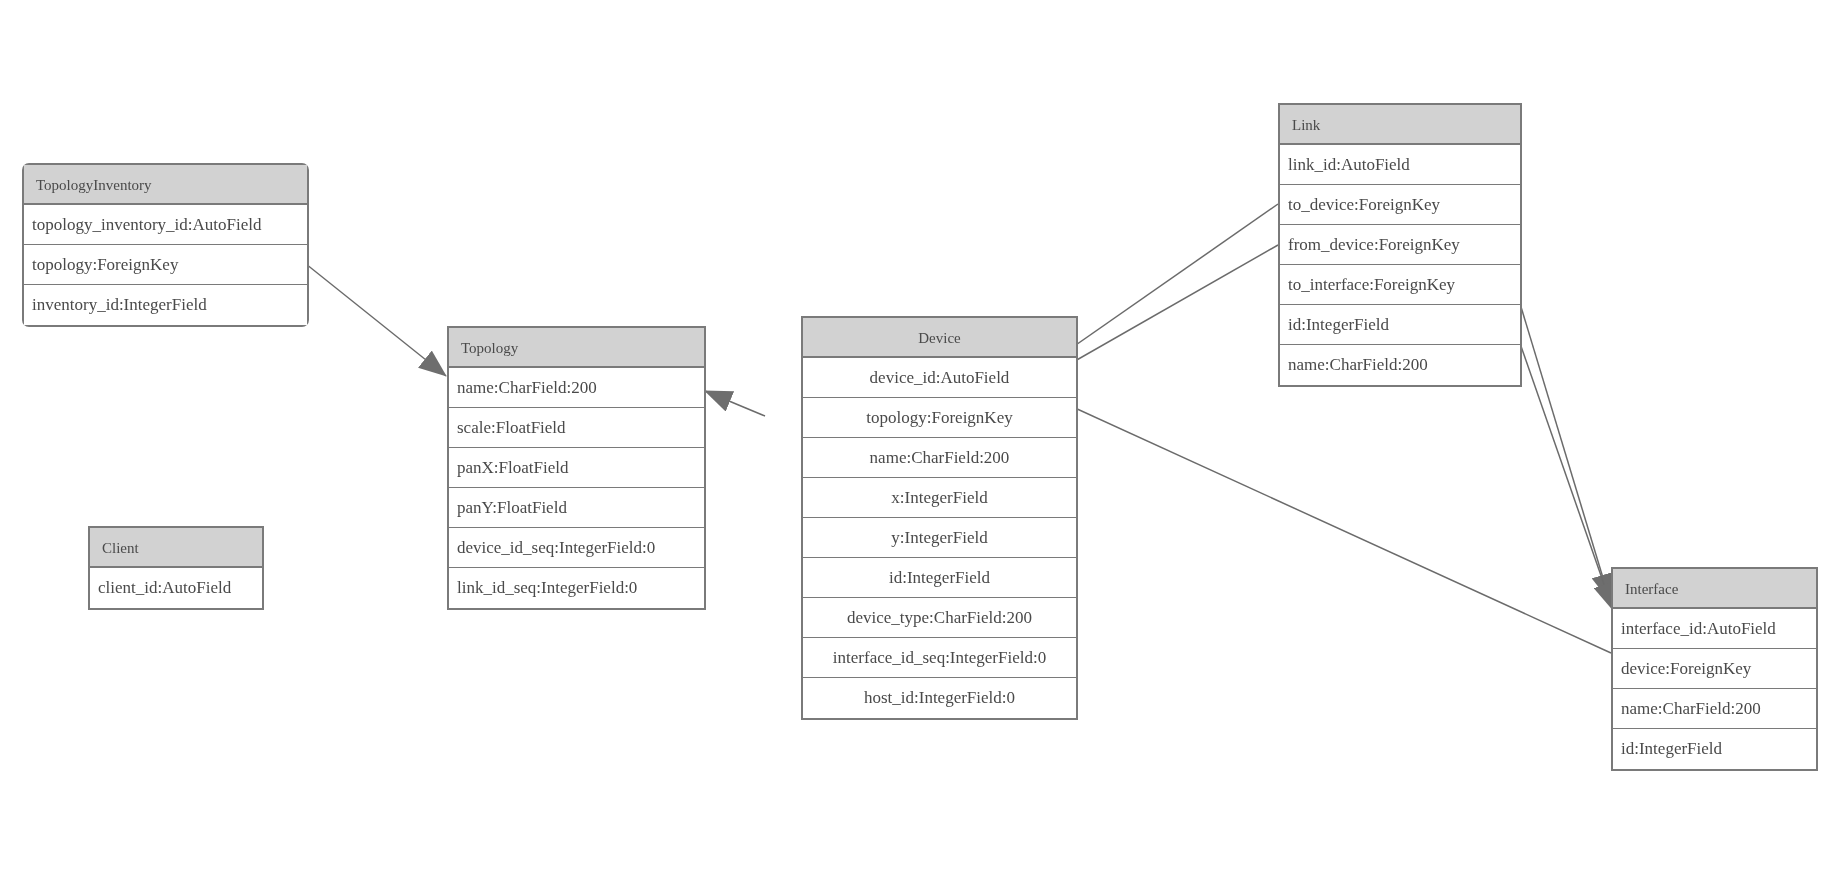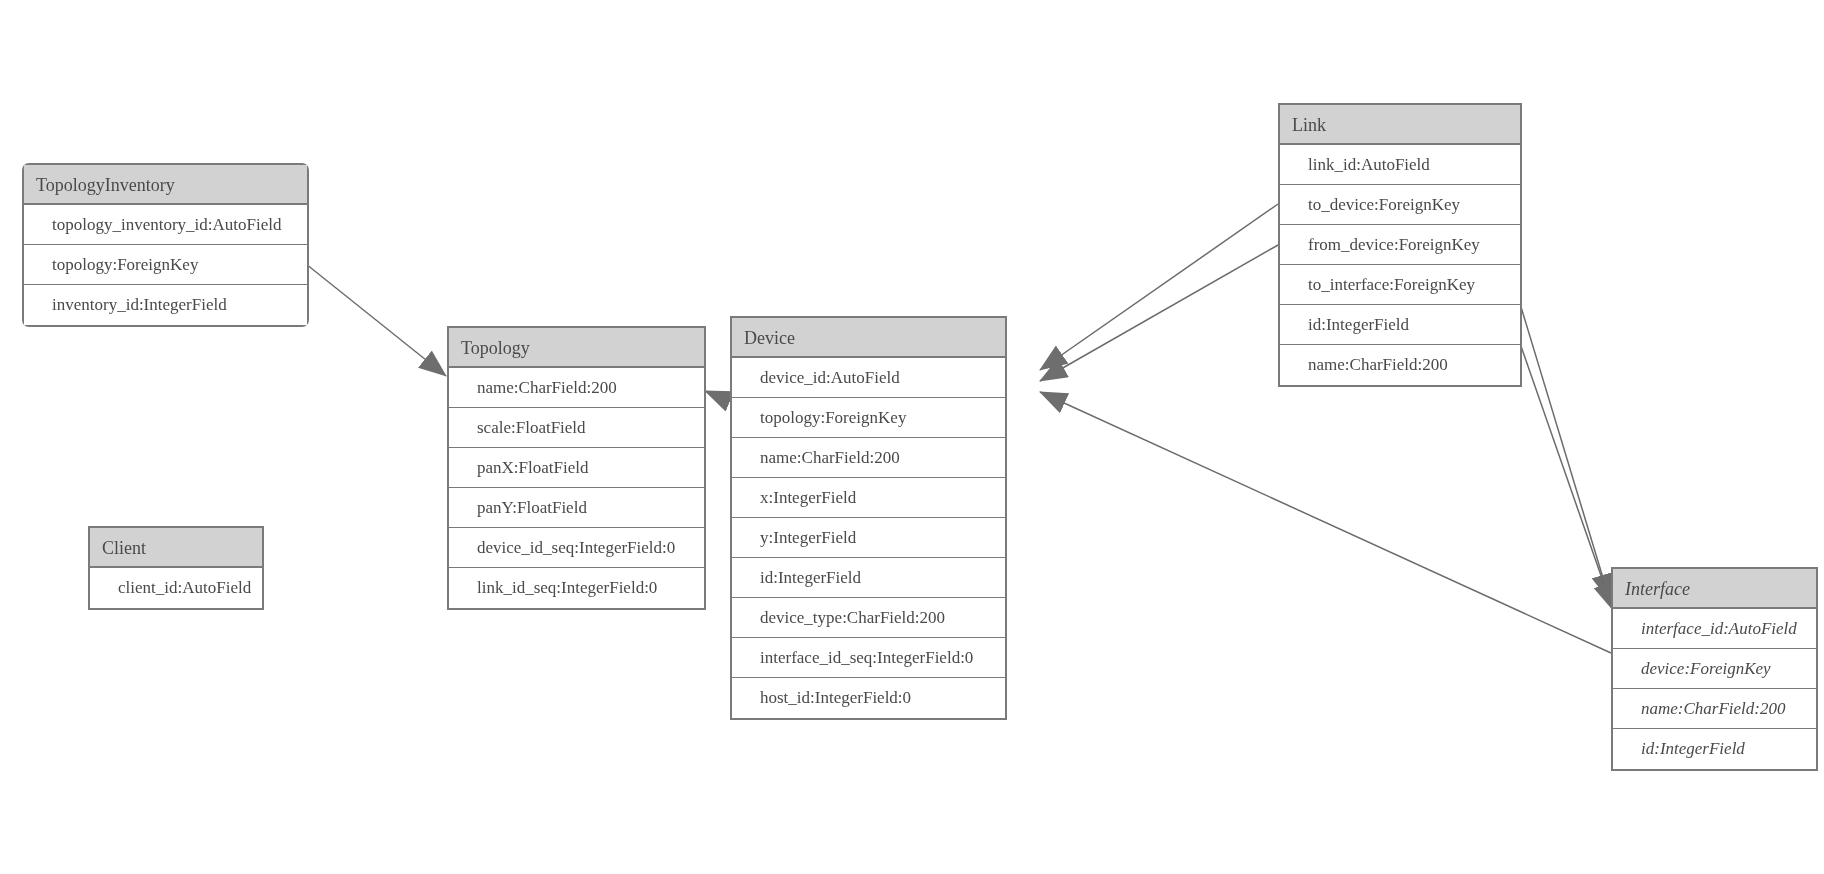--- a/index.html
+++ b/index.html
@@ -27,30 +27,30 @@
     background: #ffffff;
     border: 2px solid #7a7a7a;
     box-sizing: content-box;
   }
   .entity-header {
     height: 40px;
     line-height: 40px;
     background: #d2d2d2;
     border-bottom: 2px solid #7a7a7a;
     padding: 0 12px;
-    font-size: 18px;
+    font-size: 15px;
     color: #4a4a4a;
     white-space: nowrap;
     box-sizing: border-box;
   }
   .entity-row {
     height: 40px;
     line-height: 40px;
     border-bottom: 1px solid #7a7a7a;
-    padding: 0 28px;
+    padding: 0 8px;
     font-size: 17px;
     color: #4a4a4a;
     white-space: nowrap;
     background: #ffffff;
     box-sizing: border-box;
   }
   .entity-row:last-child {
     border-bottom: none;
   }
 </style>
@@ -86,41 +86,41 @@
       <div class="entity-row">scale:FloatField</div>
       <div class="entity-row">panX:FloatField</div>
       <div class="entity-row">panY:FloatField</div>
       <div class="entity-row">device_id_seq:IntegerField:0</div>
       <div class="entity-row">link_id_seq:IntegerField:0</div>
     </div>
     <div class="entity" style="left: 80px; top: 526px; width: 172px; margin-left: 8px;">
       <div class="entity-header">Client</div>
       <div class="entity-row">client_id:AutoField</div>
     </div>
-    <div class="entity" style="left: 730px; top: 316px; width: 273px;">
+    <div class="entity" style="left: 801px; top: 316px; width: 273px; text-align: center;">
       <div class="entity-header">Device</div>
       <div class="entity-row">device_id:AutoField</div>
       <div class="entity-row">topology:ForeignKey</div>
       <div class="entity-row">name:CharField:200</div>
       <div class="entity-row">x:IntegerField</div>
       <div class="entity-row">y:IntegerField</div>
       <div class="entity-row">id:IntegerField</div>
       <div class="entity-row">device_type:CharField:200</div>
       <div class="entity-row">interface_id_seq:IntegerField:0</div>
       <div class="entity-row">host_id:IntegerField:0</div>
     </div>
     <div class="entity" style="left: 1278px; top: 103px; width: 240px;">
       <div class="entity-header">Link</div>
       <div class="entity-row">link_id:AutoField</div>
       <div class="entity-row">to_device:ForeignKey</div>
       <div class="entity-row">from_device:ForeignKey</div>
       <div class="entity-row">to_interface:ForeignKey</div>
       <div class="entity-row">id:IntegerField</div>
       <div class="entity-row">name:CharField:200</div>
     </div>
-    <div class="entity" style="left: 1611px; top: 567px; width: 203px; font-style: italic;">
+    <div class="entity" style="left: 1611px; top: 567px; width: 203px;">
       <div class="entity-header">Interface</div>
       <div class="entity-row">interface_id:AutoField</div>
       <div class="entity-row">device:ForeignKey</div>
       <div class="entity-row">name:CharField:200</div>
       <div class="entity-row">id:IntegerField</div>
     </div>
   </div>
 
 </body></html>

